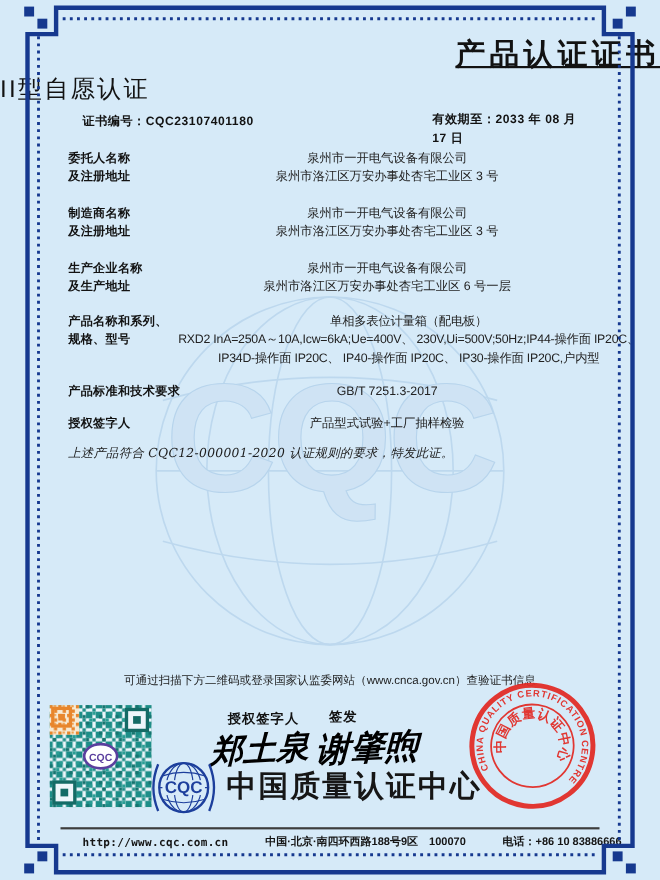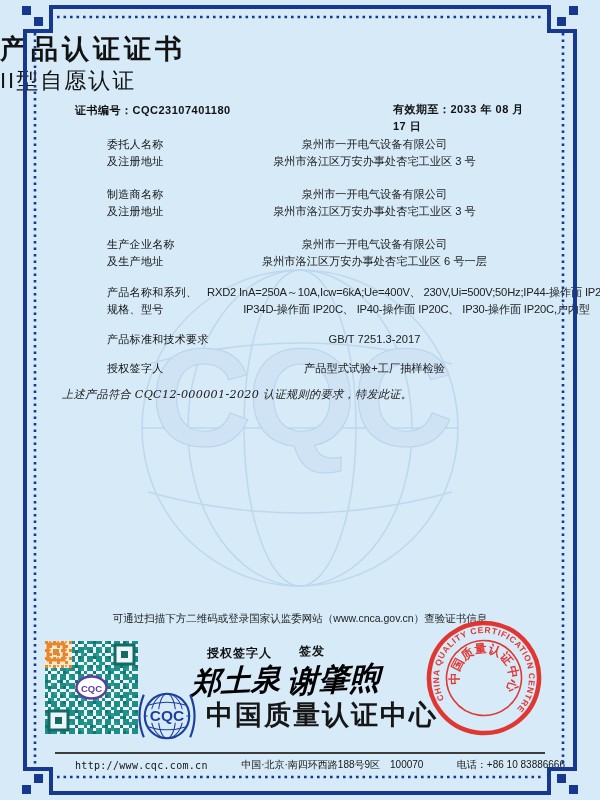--- a/index.html
+++ b/index.html
@@ -7,33 +7,33 @@
     position:relative; width:600px; height:800px;
     background:#d6eaf8; overflow:hidden;
     font-family:"Liberation Sans", sans-serif; color:#121212;
   }
   svg { display:block; }
 
   .border-svg { position:absolute; left:0; top:0; z-index:5; pointer-events:none; }
   .watermark  { position:absolute; left:132px; top:260px; z-index:0; }
   .content    { position:absolute; inset:0; z-index:2; }
 
-  .title { position:absolute; top:31px; left:0; width:100%; text-align:left;
-           font-size:27px; font-weight:bold; letter-spacing:4px; }
+  .title { position:absolute; top:31px; left:0; width:100%; text-align:right;
+           font-size:27px; font-weight:bold; letter-spacing:4px;text-decoration:underline; }
   .subtitle { position:absolute; top:66px; left:0; width:100%; text-align:left;
               font-size:22px; letter-spacing:2px; }
 
   .meta { position:absolute; top:101px; left:62px; right:60px; font-size:11px; font-weight:bold; }
   .certno { position:absolute; left:13px; top:2px; letter-spacing:0.5px; }
   .dates  { position:absolute; left:331px; top:0; line-height:16.5px; letter-spacing:0.5px; }
 
   .fields { position:absolute; top:136px; left:62px; width:480px; }
   .frow { display:flex; margin-bottom:16px; }
-  .flabel { width:100px; flex-shrink:0; font-size:11px; font-weight:normal;
-            line-height:17px; letter-spacing:0.3px; white-space:nowrap;margin-left:45px; }
+  .flabel { width:100px; flex-shrink:0; font-size:11px; font-weight:bold;
+            line-height:17px; letter-spacing:0.3px; white-space:nowrap; }
   .fvalue { flex:1; font-size:11.2px; line-height:17px; color:#222;text-align:center; }
   .fvalue div { white-space:nowrap; }
   .statement { font-family:"DejaVu Serif", serif; font-style:italic;
                font-size:11.2px; color:#1c1c1c; letter-spacing:0.3px; }
 
   .verify { position:absolute; top:612px; left:0; width:100%; text-align:center;
             font-size:10.5px; color:#1c1c1c; }
 
   .qr { position:absolute; left:45px; top:641px; width:93px; height:93px; }
 
@@ -42,22 +42,22 @@
                font-weight:bold; color:#000; transform:rotate(-3deg) skewX(-4deg); }
 
   .stamp { position:absolute; left:422px; top:616px; width:124px; height:124px; opacity:0.93; }
 
   .org-logo { position:absolute; left:134px; top:687px; width:66px; height:58px; }
   .org-name { position:absolute; left:206px; top:697px; font-size:27px; font-weight:600;
               letter-spacing:2px; color:#161616; }
 
   .footer-line { position:absolute; left:55px; top:752px; width:490px; height:1.5px; background:#3d3d3d; }
   .footer { position:absolute; left:55px; top:758px; width:490px; display:flex;
-            justify-content:space-between; align-items:center;
-            font-size:10px; font-weight:normal; color:#151515;padding-left:20px; }
+            justify-content:space-between; align-items:flex-end;
+            font-size:10px; font-weight:bold; color:#151515;padding-left:20px; }
   .footer .web { font-family:"DejaVu Sans Mono", monospace; font-size:10px; letter-spacing:0.3px; }
 </style>
 </head>
 <body>
 
 <div class="page">
 
   <svg class="watermark" width="336" height="336" viewBox="0 0 336 336">
     <g fill="none" stroke="#bdd8ee" stroke-width="1.5">
       <circle cx="168" cy="168" r="158"></circle>
@@ -118,20 +118,21 @@
           <div>泉州市洛江区万安办事处杏宅工业区 6 号一层</div>
         </div>
       </div>
 
       <div class="frow" style="margin-bottom:13px">
         <div class="flabel">
           <div>产品名称和系列、</div>
           <div>规格、型号</div>
         </div>
         <div class="fvalue" style="letter-spacing:-0.2px">
+          <div>单相多表位计量箱（配电板）</div>
           <div>RXD2 InA=250A～10A,Icw=6kA;Ue=400V、 230V,Ui=500V;50Hz;IP44-操作面 IP20C、</div>
           <div>IP34D-操作面 IP20C、 IP40-操作面 IP20C、 IP30-操作面 IP20C,户内型</div>
         </div>
       </div>
 
       <div class="frow" style="margin-bottom:12px">
         <div class="flabel">
           <div>产品标准和技术要求</div>
         </div>
         <div class="fvalue">

